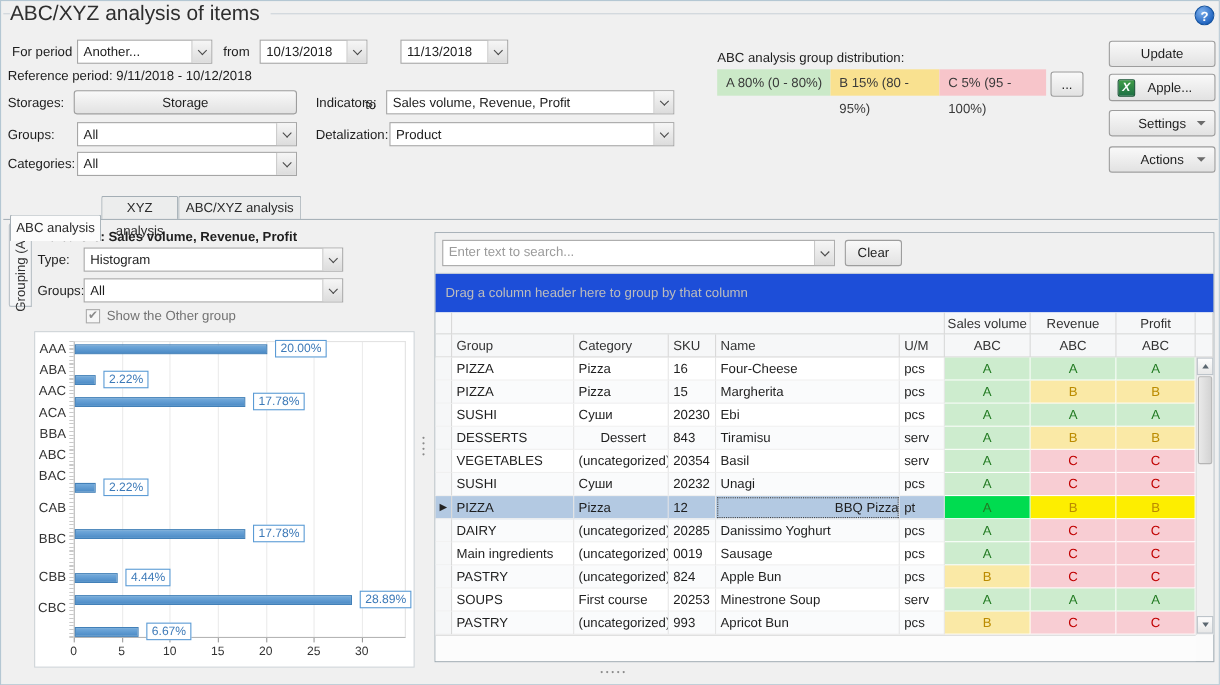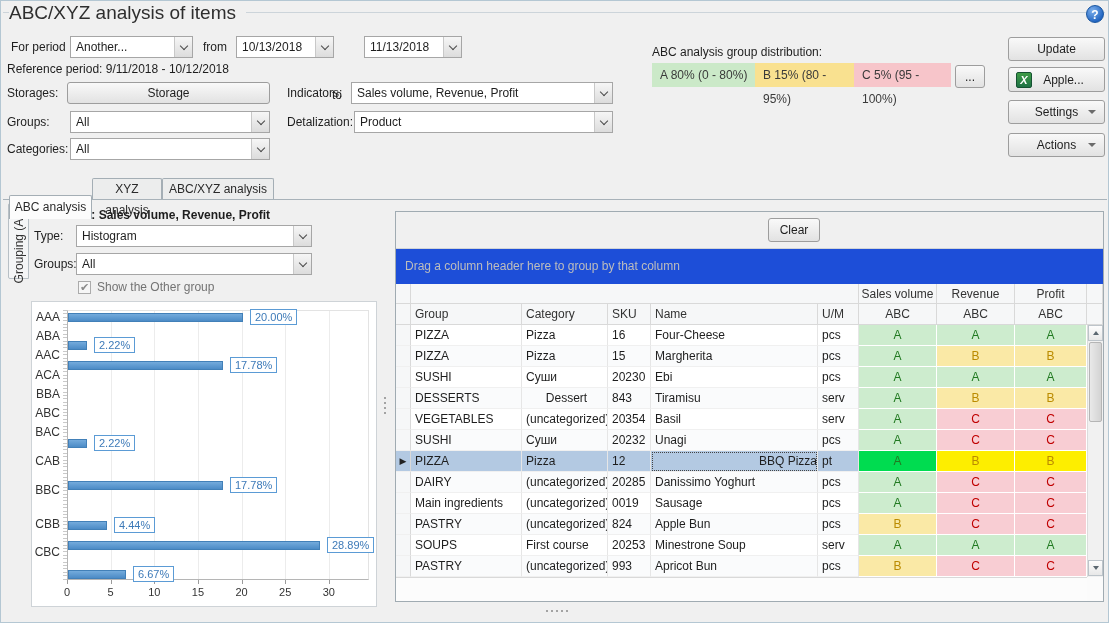--- a/index.html
+++ b/index.html
@@ -267,20 +267,26 @@
   <div class="hdots">
       <i></i>
       <i></i>
       <i></i>
       <i></i>
       <i></i>
     </div>
 
   <div class="rpanel">
     <div class="rtop">
+      <span class="combo" style="left:6px;top:6px;width:357px;height:24px;">
+        <span class="combo-text ph" title="Enter text to search...">Enter text to search...</span>
+        <span class="combo-btn">
+            <i class="chev"></i>
+          </span>
+      </span>
       <span class="btn" style="left:372px;top:6px;width:52px;height:24px;">Clear</span>
     </div>
     <div class="groupbar">
       <span class="grouphint">Drag a column header here to group by that column</span>
     </div>
     <div id="grid">
         <div class="g-row band">
           <div class="g-cell" style="width: 15px;"></div>
           <div class="g-cell" style="width: 448px;"></div>
           <div class="g-cell c" style="width: 78px;">Sales volume</div>

